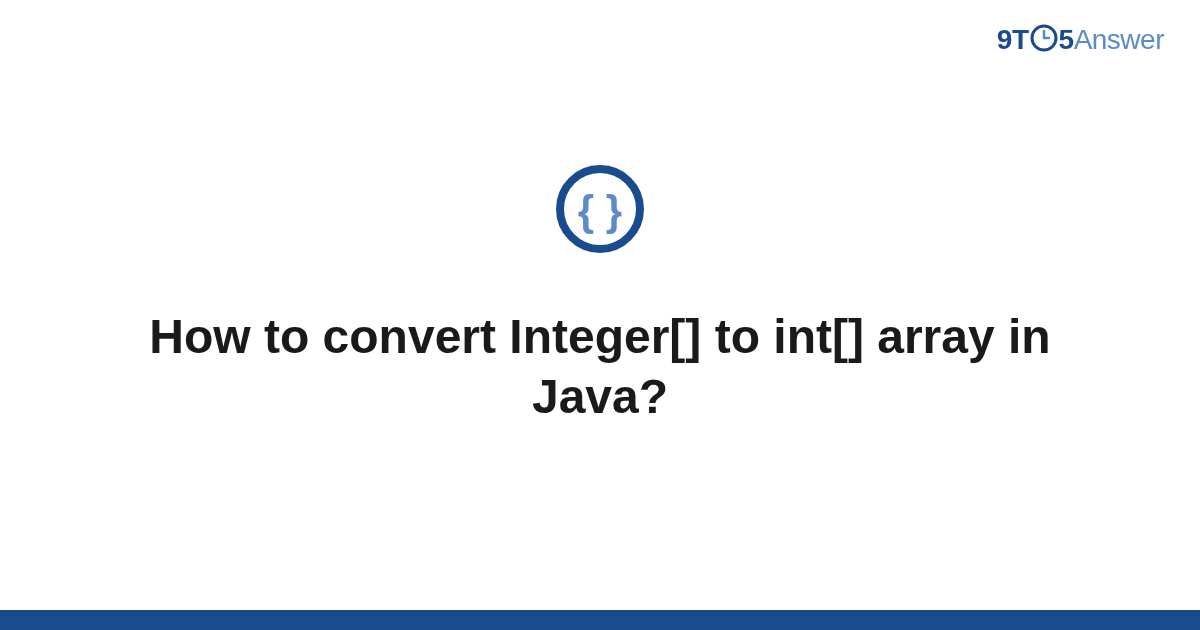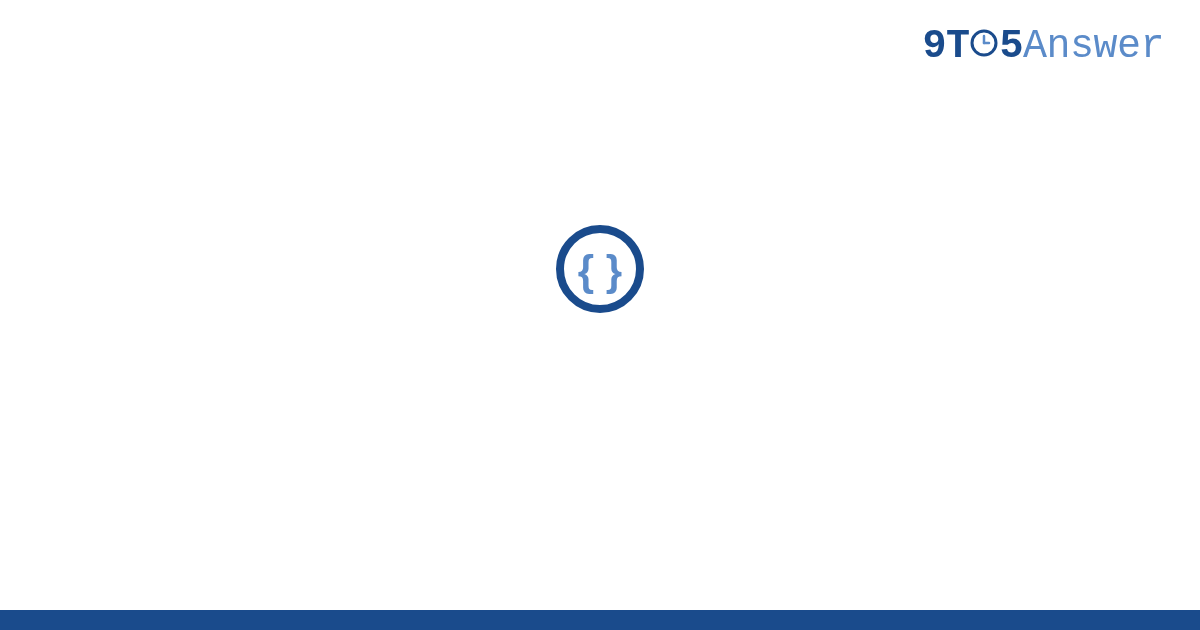--- a/index.html
+++ b/index.html
@@ -12,24 +12,23 @@
       height: 630px;
       background: #ffffff;
       font-family: -apple-system, BlinkMacSystemFont, "Segoe UI", Helvetica, Arial, sans-serif;
       position: relative;
       overflow: hidden;
     }
     .logo {
       position: absolute;
       top: 24px;
       right: 36px;
-      font-size: 40px;
+      font-size: 28px;
       font-weight: 500;
       letter-spacing: -0.5px;
-      font-family: Liberation Mono, monospace;
     }
     .logo-9t {
       color: #1a4b8c;
       font-weight: 600;
     }
     .logo-o {
       display: inline-block;
       vertical-align: middle;
       margin: 0 1px;
     }
@@ -85,15 +84,16 @@
       </svg></span><span class="logo-5">5</span><span class="logo-answer">Answer</span>
 </div>
 
 <div class="content">
   <div class="topic-icon">
     <svg width="92" height="92" viewBox="0 0 92 92">
       <circle cx="46" cy="46" r="40" fill="none" stroke="#1a4b8c" stroke-width="8"></circle>
       <text x="46" y="62" font-size="42" font-weight="700" fill="#5b8bc9" text-anchor="middle" font-family="Arial, sans-serif">{ }</text>
     </svg>
   </div>
+  <h1 class="title">How to convert Integer[] to int[] array in Java?</h1>
 </div>
 
 <div class="bottom-bar"></div>
 
 </body></html>

